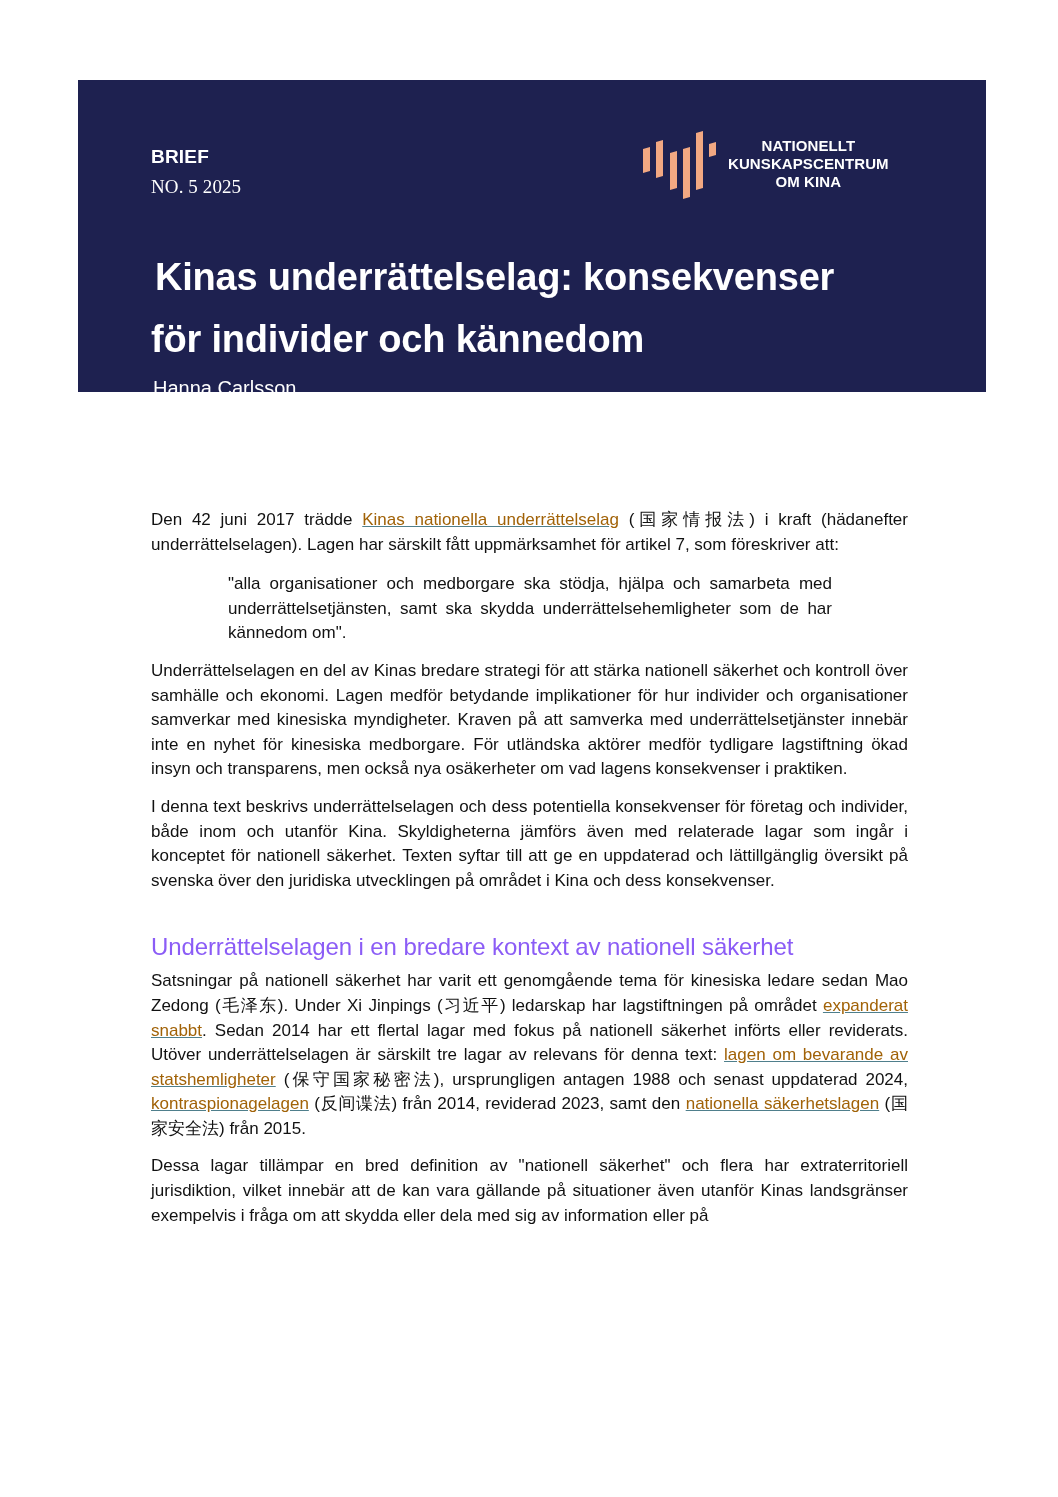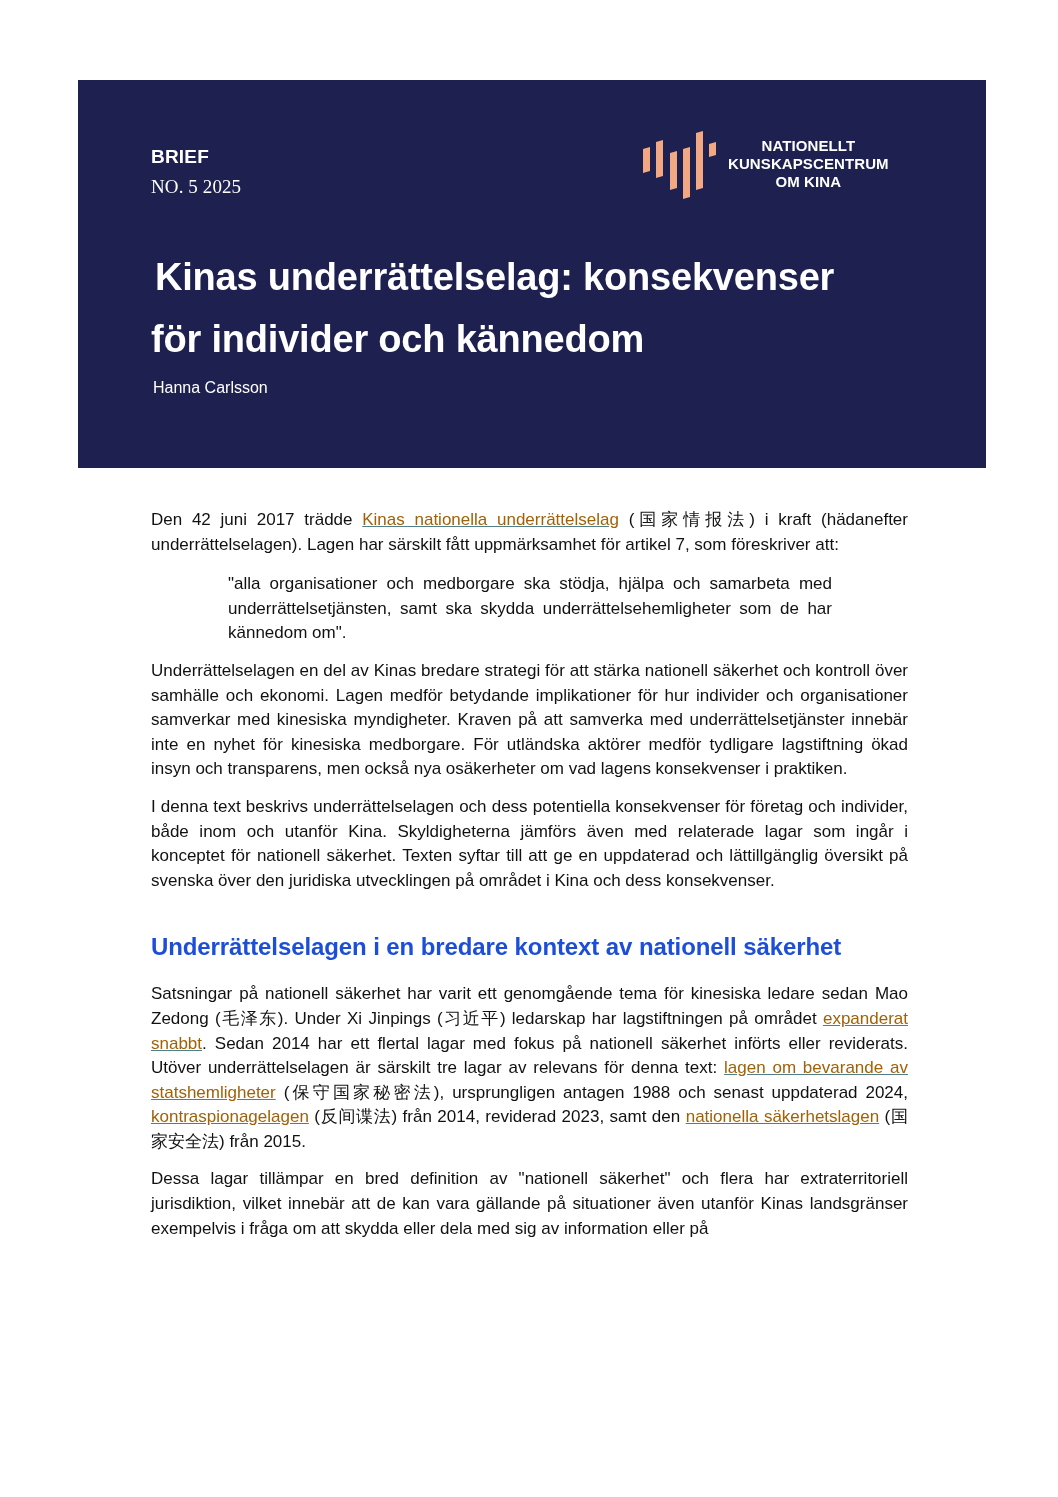--- a/index.html
+++ b/index.html
@@ -12,21 +12,21 @@
     body {
       position: relative;
       font-family: "Liberation Sans", "DejaVu Sans", sans-serif;
       color: #111111;
     }
     .header {
       position: absolute;
       left: 78px;
       top: 80px;
       width: 908px;
-      height: 388px;
+      height: 312px;
       background: #1e2150;
       color: #ffffff;
     }
     .series-label {
       position: absolute;
       left: 73px;
       top: 66px;
       font-size: 19px;
       font-weight: bold;
       letter-spacing: 0.2px;
@@ -73,21 +73,21 @@
       font-size: 38px;
       font-weight: bold;
       line-height: 62px;
       letter-spacing: -0.2px;
     }
     .title .line1 { padding-left: 4px; display: block; }
     .author {
       position: absolute;
       left: 75px;
       top: 294px;
-      font-size: 16px;
+      font-size: 20px;
       line-height: 28px;
     }
     .content {
       position: absolute;
       left: 151px;
       top: 508px;
       width: 757px;
       font-size: 17px;
       line-height: 24.6px;
     }
@@ -102,24 +102,24 @@
       margin-bottom: 13px;
     }
     .content a {
       color: #a16207;
       text-decoration: underline;
       text-decoration-color: #4f7f8c;
     }
     .content h2 {
       font-size: 24px;
       line-height: 30px;
-      font-weight: bold;
-      color: #1d4ed8;
+      font-weight: normal;
+      color: #8b5cf6;
       margin-top: 39px;
-      margin-bottom: 20px;
+      margin-bottom: 7px;
       letter-spacing: -0.1px;
     }
   </style>
 </head>
 <body>
 
 <div class="header">
   <div class="series-label">BRIEF</div>
   <div class="series-number">NO. 5 2025</div>
 

